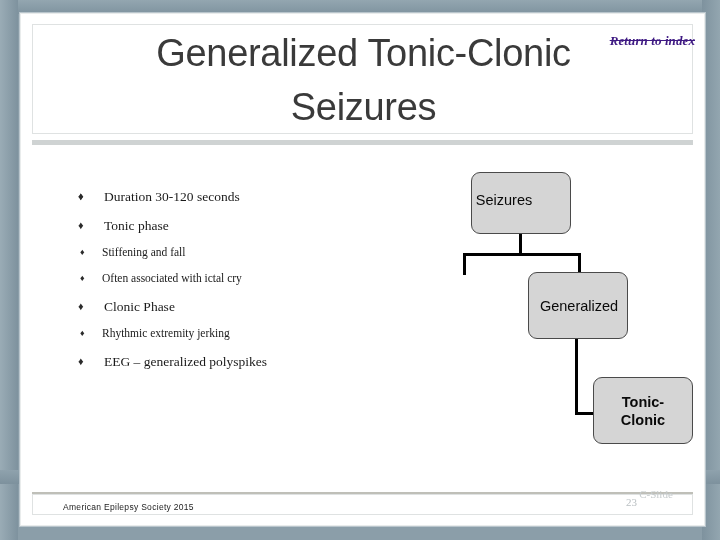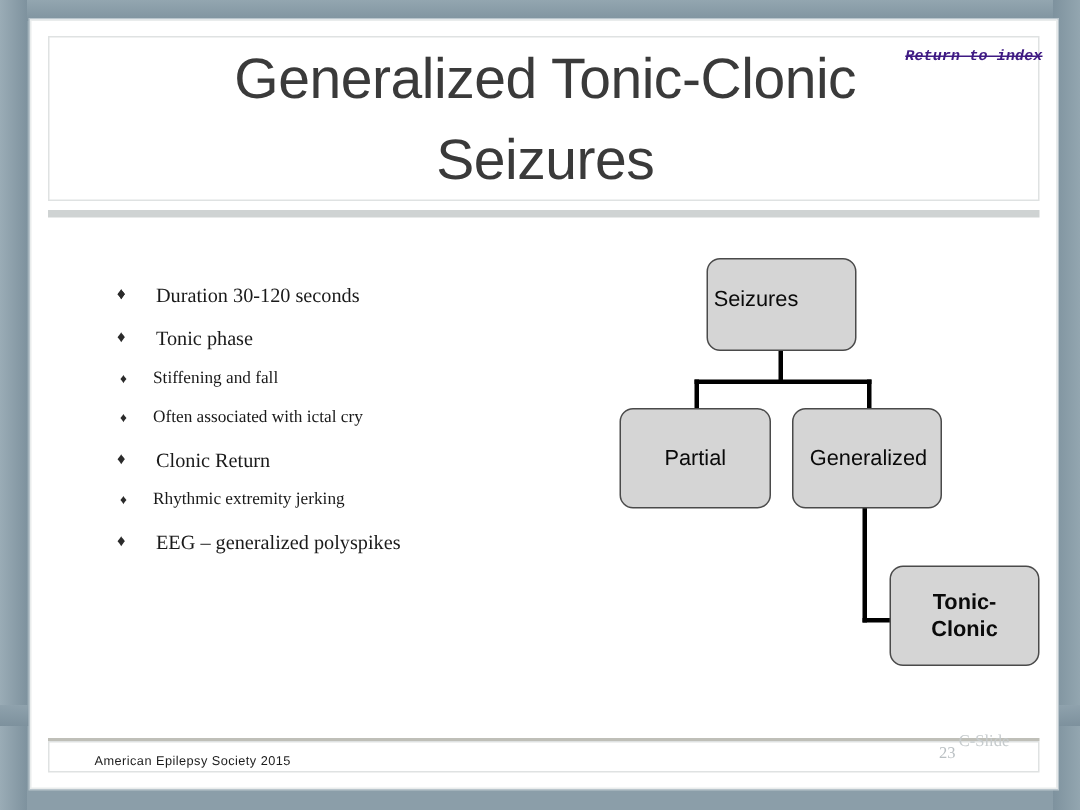--- a/index.html
+++ b/index.html
@@ -80,24 +80,24 @@
     position: absolute;
     left: 11px; top: 126px;
     width: 661px; height: 5px;
     background: #cfd3d3;
   }
 
   
   #return-link {
     position: absolute;
     right: 9px; top: 19px;
-    font-family: Liberation Mono, monospace;
+    font-family: Liberation Serif, serif;
     font-style: italic;
     font-weight: bold;
-    font-size: 10px;
+    font-size: 13px;
     color: #3f1a83;
     text-decoration: line-through;
     white-space: nowrap;
     letter-spacing: 0.1px;
   }
 
   
   #bullets {
     position: absolute;
     left: 46px; top: 162px;
@@ -255,21 +255,21 @@
             <span>Stiffening and fall</span>
           </li>
           <li class="b2">
             <span class="bmark">♦</span>
             <span>Often associated with ictal cry</span>
           </li>
         </ul>
 
         <li class="b1 tight">
           <span class="bmark">♦</span>
-          <span>Clonic Return</span>
+          <span>Clonic Phase</span>
         </li>
         <ul class="sublist">
           <li class="b2">
             <span class="bmark">♦</span>
             <span>Rhythmic extremity jerking</span>
           </li>
         </ul>
 
         <li class="b1">
           <span class="bmark">♦</span>
@@ -285,23 +285,20 @@
       <div class="edge" style="left:62px;  top:94px; width:118px; height:3px;"></div>
       <div class="edge" style="left:62px;  top:94px; width:3px; height:22px;"></div>
       <div class="edge" style="left:177px; top:94px; width:3px; height:22px;"></div>
       <div class="edge" style="left:174px; top:178px; width:3px; height:78px;"></div>
       <div class="edge" style="left:174px; top:253px; width:26px; height:3px;"></div>
 
       <div class="node overflow-label" style="left:70px; top:13px; width:100px; height:62px;">
         <span style="position:absolute; left:-18px; top:18px; width:100px; text-align:center;">Seizures</span>
       </div>
 
-      <div class="node" style="left:12px; top:113px; width:101px; height:67px;">
-        <span>Partial</span>
-      </div>
 
       <div class="node overflow-label" style="left:127px; top:113px; width:100px; height:67px;">
         <span style="position:absolute; left:0; top:24px; width:100px; text-align:center;">Generalized</span>
       </div>
 
       <div class="node" style="left:192px; top:218px; width:100px; height:67px; white-space:pre-line; font-weight:bold;">
         <span style="white-space:pre-line;">Tonic-
 Clonic</span>
       </div>
 

